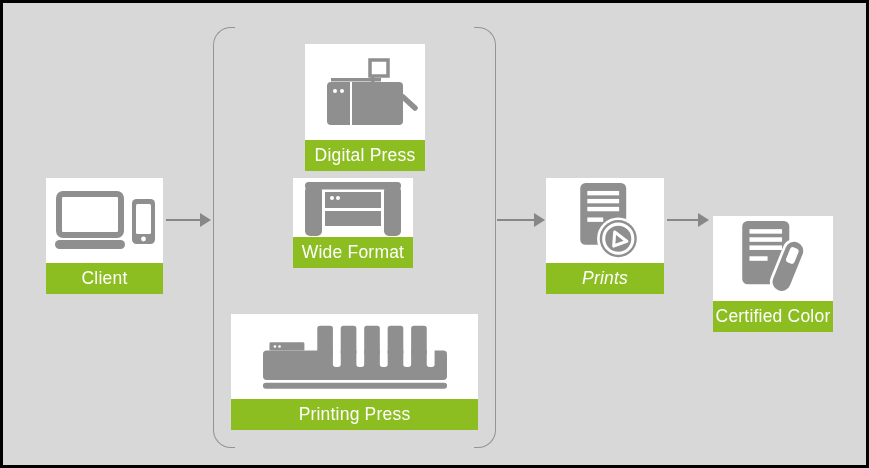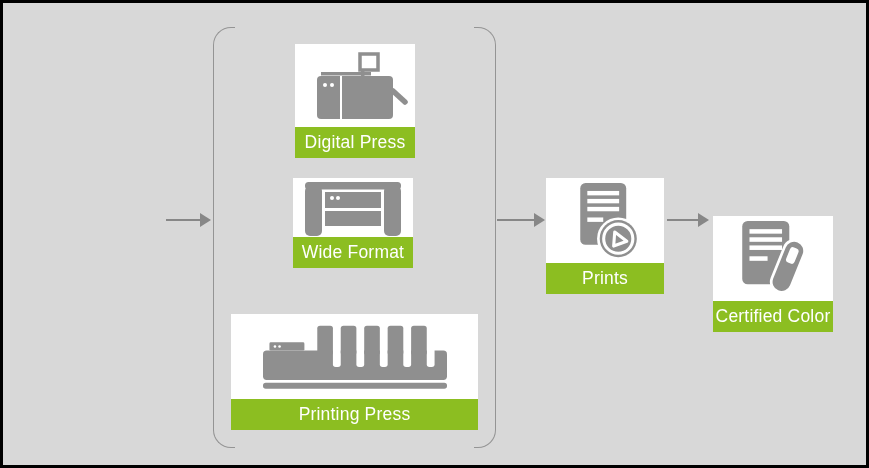--- a/index.html
+++ b/index.html
@@ -32,24 +32,24 @@
     height:31px;
     background:#8cbe21;
     color:#ffffff;
     font-size:17.5px;
     line-height:31px;
     text-align:center;
     letter-spacing:0.2px;
   }
 
   .node-client         { left:43px;  top:175px; width:117px; height:116px; }
-  .node-digital-press  { left:292px; top:41px;  width:120px; height:114px; }
+  .node-digital-press  { left:302px; top:41px;  width:120px; height:127px; }
   .node-wide-format    { left:290px; top:175px; width:120px; height:90px; }
   .node-printing-press { left:228px; top:311px; width:247px; height:116px; }
-  .node-prints         { left:543px; top:175px; width:118px; height:116px; }
+  .node-prints         { left:543px; top:175px; width:118px; height:116px;font-style:italic; }
   .node-certified      { left:710px; top:175px; width:120px; height:116px;margin-top:38px; }
 
   
   .bracket {
     position:absolute;
     top:24px;
     height:421px;
     width:22px;
     box-sizing:border-box;
   }
@@ -100,20 +100,32 @@
   </div>
   <div class="arrow arrow-2">
     <div class="shaft"></div>
     <div class="head"></div>
   </div>
   <div class="arrow arrow-3">
     <div class="shaft"></div>
     <div class="head"></div>
   </div>
 
+  <div class="node node-client">
+    <div class="icon-area">
+      <svg width="100" height="62" viewBox="0 0 100 62">
+        <rect x="4" y="4" width="62" height="41" rx="4" fill="#ffffff" stroke="#8f8f8f" stroke-width="6"></rect>
+        <rect x="0" y="50" width="70" height="9" rx="4.5" fill="#8f8f8f"></rect>
+        <rect x="77" y="9" width="23" height="45" rx="4.5" fill="#8f8f8f"></rect>
+        <rect x="81" y="14" width="15" height="30" rx="1.5" fill="#ffffff"></rect>
+        <circle cx="88.5" cy="49" r="2.4" fill="#ffffff"></circle>
+      </svg>
+    </div>
+    <div class="label">Client</div>
+  </div>
 
   <div class="node node-digital-press">
     <div class="icon-area">
       <svg width="108" height="68" viewBox="0 0 108 68">
         <rect x="59" y="2" width="18" height="16" fill="#ffffff" stroke="#8f8f8f" stroke-width="3.5"></rect>
         <rect x="60" y="18" width="3.5" height="6" fill="#8f8f8f"></rect>
         <rect x="20" y="20" width="50" height="3.5" fill="#8f8f8f"></rect>
         <rect x="16" y="24" width="76" height="43" rx="4" fill="#8f8f8f"></rect>
         <rect x="39" y="24" width="2" height="43" fill="#ffffff"></rect>
         <circle cx="24" cy="33" r="2" fill="#ffffff"></circle>

